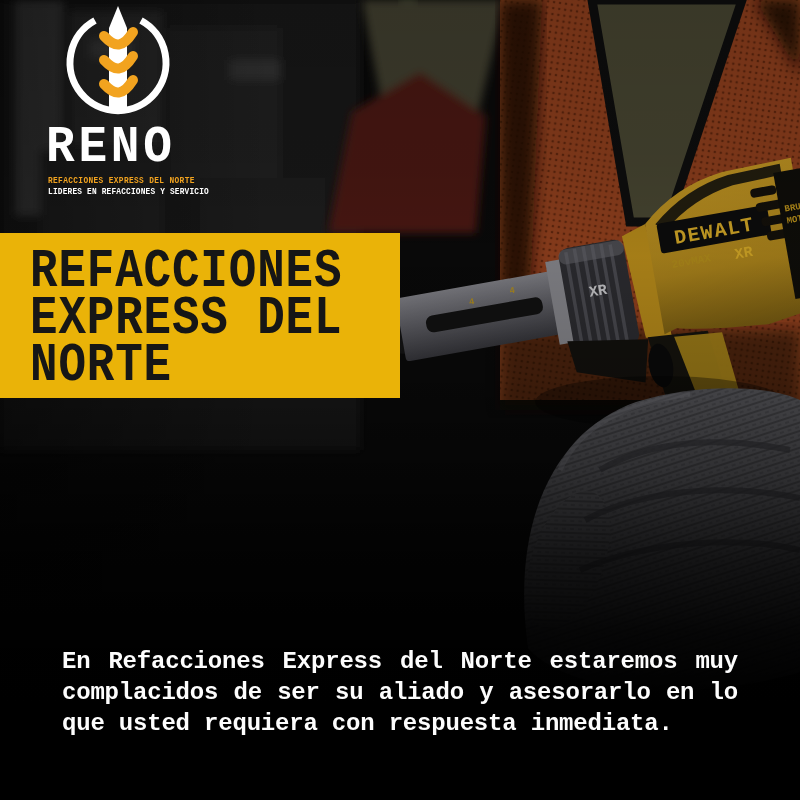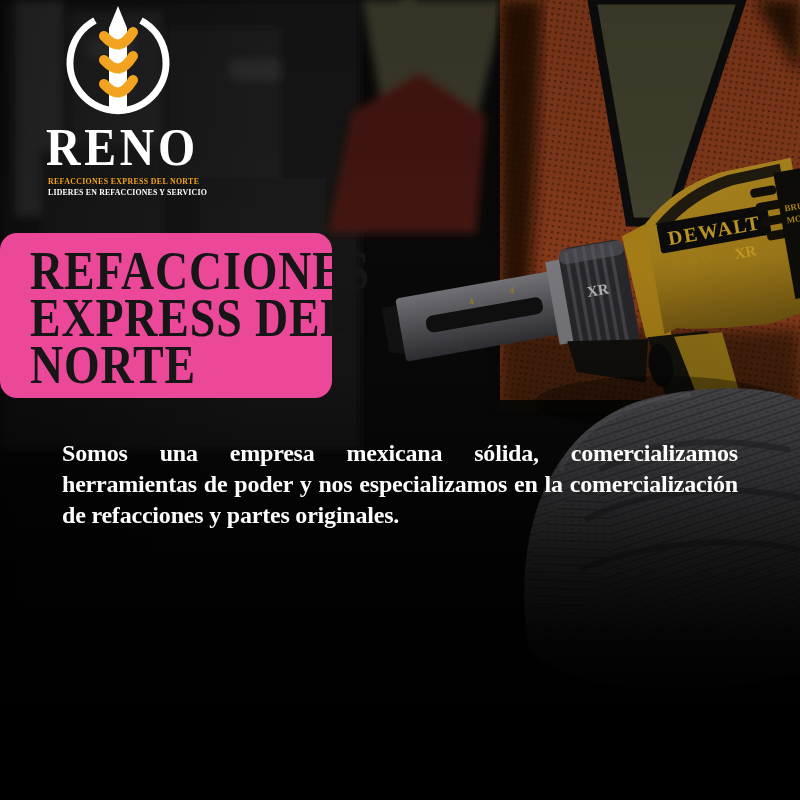--- a/index.html
+++ b/index.html
@@ -1,18 +1,18 @@
 <!DOCTYPE html>
 <html><head>
 <meta charset="utf-8">
 <style>
   html,body{margin:0;padding:0;background:#000;}
   .canvas{
     position:relative;width:800px;height:800px;overflow:hidden;
-    background:#0b0b0b;font-family:Liberation Serif, serif;
+    background:#0b0b0b;font-family:Liberation Mono, monospace;
   }
   .photo{position:absolute;inset:0;}
   .overlay{
     position:absolute;inset:0;pointer-events:none;
     background:
       linear-gradient(90deg, rgba(0,0,0,.40) 0%, rgba(0,0,0,0) 34%),
       linear-gradient(180deg,
         rgba(0,0,0,.32) 0%, rgba(0,0,0,.28) 20%, rgba(0,0,0,.22) 32%,
         rgba(0,0,0,.30) 47%, rgba(0,0,0,.52) 59%, rgba(0,0,0,.80) 70%,
         rgba(0,0,0,.94) 79%, #000 88%);
@@ -31,22 +31,22 @@
     color:#F2A31F;font-weight:bold;font-size:8.5px;letter-spacing:.4px;
     transform:scaleX(.92);transform-origin:left center;white-space:nowrap;
   }
   .tag2{
     position:absolute;left:28px;top:181px;width:170px;
     color:#fff;font-weight:bold;font-size:8.5px;letter-spacing:.2px;
     transform:scaleX(.92);transform-origin:left center;white-space:nowrap;
   }
   
   .banner{
-    position:absolute;left:0;top:233px;width:332px;height:165px;
-    background:#ec4899;box-sizing:border-box;padding:15px 0 0 30px;border-radius:17px;
+    position:absolute;left:0;top:233px;width:400px;height:165px;
+    background:#eab308;box-sizing:border-box;padding:15px 0 0 30px;
   }
   .banner .line{
     display:block;color:#161616;font-weight:bold;font-size:54px;
     line-height:47px;letter-spacing:1px;transform:scaleX(.85);
     transform-origin:left center;white-space:nowrap;
   }
   
   .para{
     position:absolute;left:62px;width:676px;color:#fdfdfd;
     font-weight:bold;font-size:24px;line-height:31px;
@@ -204,15 +204,15 @@
     <div class="tag1">REFACCIONES EXPRESS DEL NORTE</div>
     <div class="tag2">LIDERES EN REFACCIONES Y SERVICIO</div>
   </div>
 
   <div class="banner">
     <span class="line">REFACCIONES</span>
     <span class="line">EXPRESS DEL</span>
     <span class="line">NORTE</span>
   </div>
 
-  <div class="para p1">Somos una empresa mexicana sólida, comercializamos herramientas de poder y nos especializamos en la comercialización de refacciones y partes originales.</div>
+  <div class="para p3">En Refacciones Express del Norte estaremos muy complacidos de ser su aliado y asesorarlo en lo que usted requiera con respuesta inmediata.</div>
 
 </div>
 
 </body></html>

